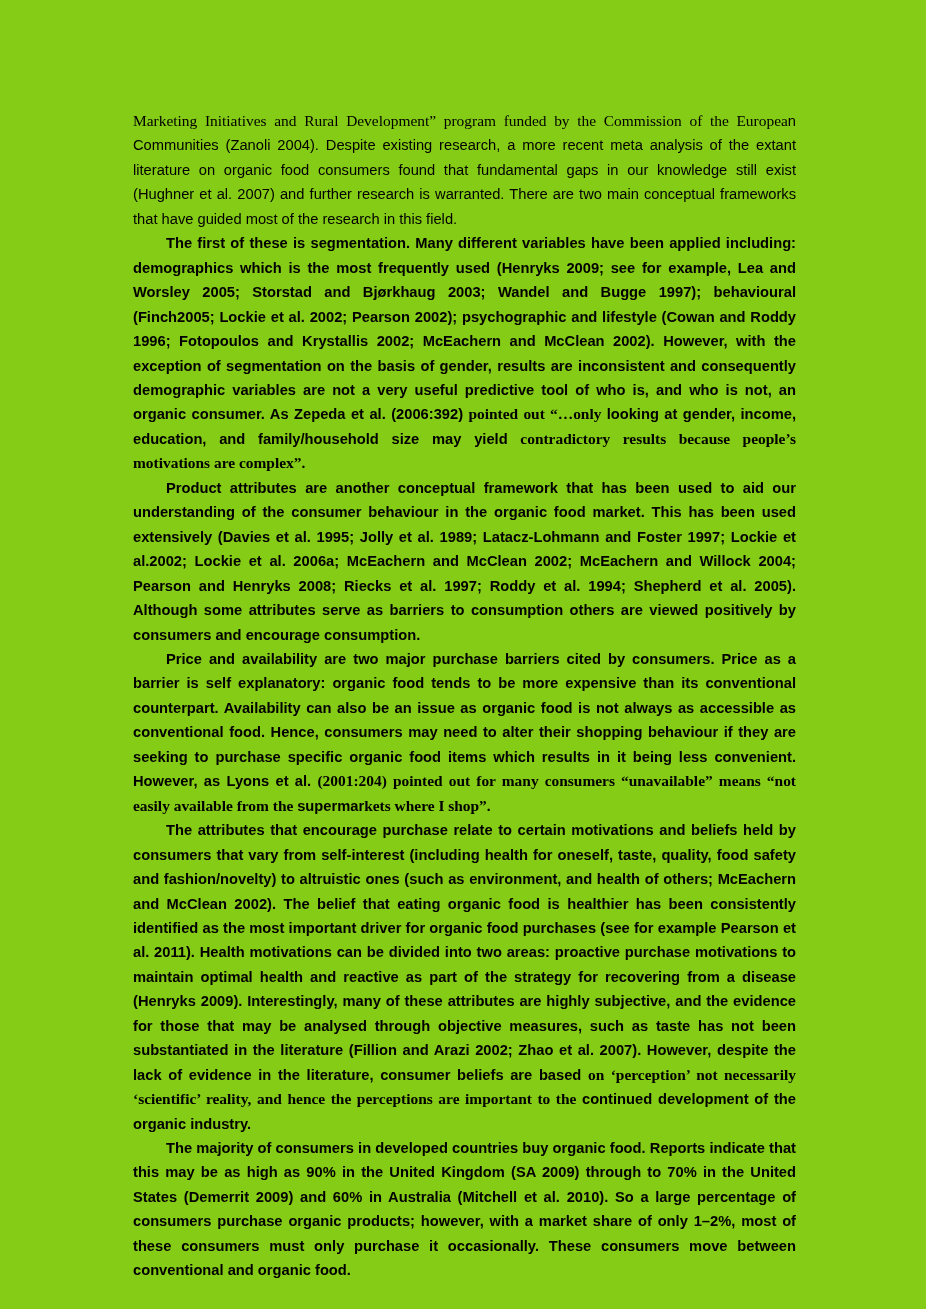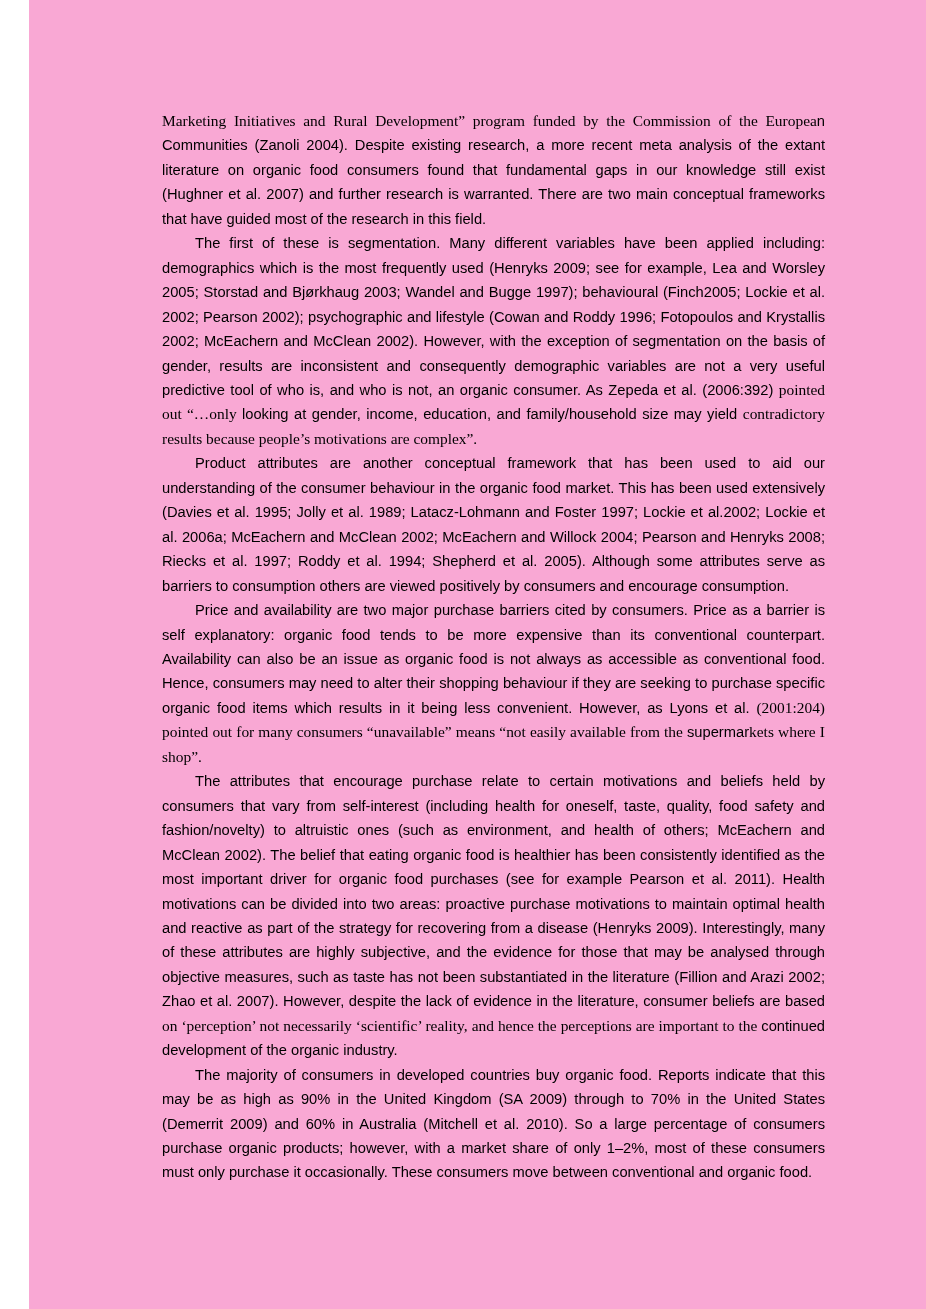--- a/index.html
+++ b/index.html
@@ -6,38 +6,37 @@
   body {
     width: 926px;
     height: 1309px;
     background: #ffffff;
     position: relative;
     overflow: hidden;
   }
   .sheet {
     position: absolute;
     inset: 0;
-    background: #f9a8d4;
-    margin-left: 29px;
+    background: #84cc16;
   }
   .text-block {
     position: absolute;
     left: 133px;
     top: 109px;
     width: 663px;
   }
   .para {
     margin: 0;
     text-align: justify;
     font-family: "Liberation Sans", sans-serif;
     font-size: 14.7px;
     line-height: 24.45px;
     color: #000000;
   }
-  .para.indent { text-indent: 33px; }
+  .para.indent { text-indent: 33px; font-weight: bold; }
   .serif {
     font-family: "Liberation Serif", serif;
     font-size: 1.05em;
   }
 </style>
 </head>
 <body>
 
 <main class="sheet">
   <section class="text-block">

